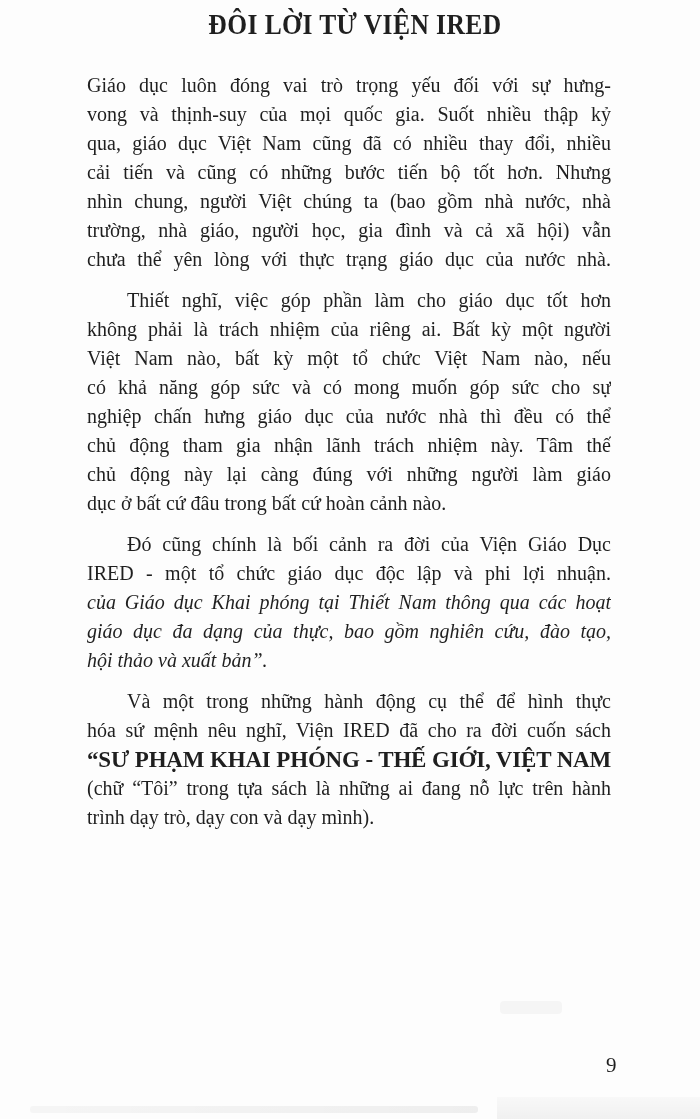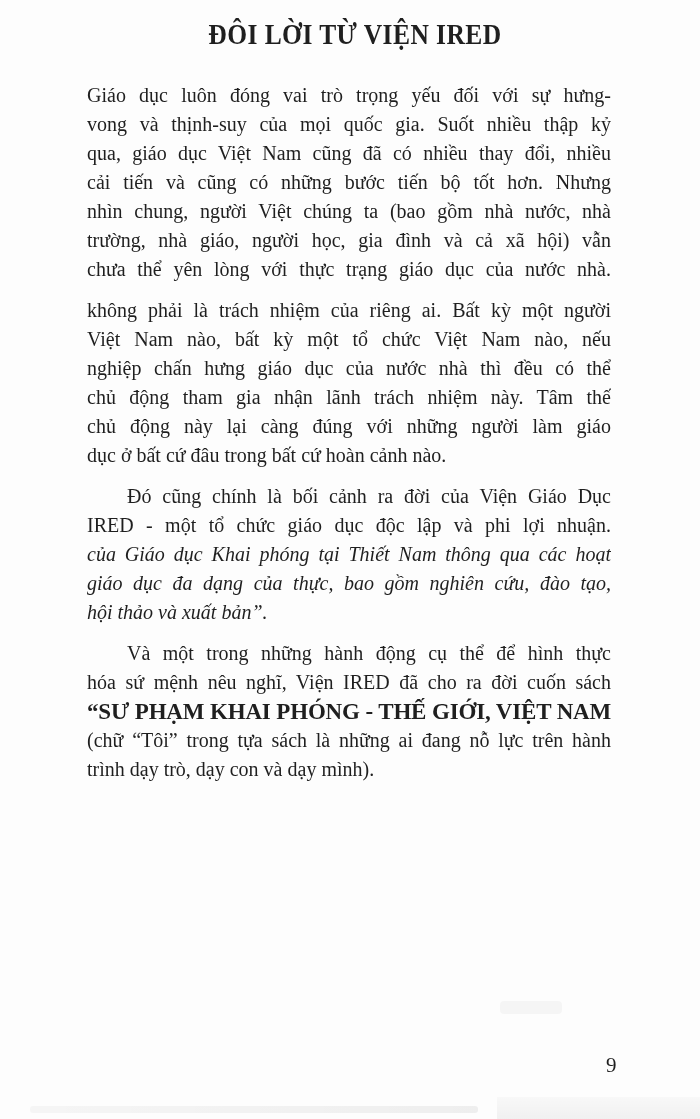--- a/index.html
+++ b/index.html
@@ -12,21 +12,21 @@
     width: 700px;
     height: 1119px;
     background: #fdfdfd;
     overflow: hidden;
     font-family: "Liberation Serif", "DejaVu Serif", serif;
     color: #1f1f1f;
   }
   .text-column {
     position: absolute;
     left: 87px;
-    top: 18px;
+    top: 8px;
     width: 536px;
   }
   .page-title {
     margin: 0;
     text-align: center;
     font-size: 29px;
     line-height: 32px;
     font-weight: 700;
     letter-spacing: 0.5px;
     transform: scaleX(0.88);
@@ -106,22 +106,24 @@
         <div class="paragraph">
           <div class="line justify"><span class="seg-normal">Giáo dục luôn đóng vai trò trọng yếu đối với sự hưng-</span></div>
           <div class="line justify"><span class="seg-normal">vong và thịnh-suy của mọi quốc gia. Suốt nhiều thập kỷ</span></div>
           <div class="line justify"><span class="seg-normal">qua, giáo dục Việt Nam cũng đã có nhiều thay đổi, nhiều</span></div>
           <div class="line justify"><span class="seg-normal">cải tiến và cũng có những bước tiến bộ tốt hơn. Nhưng</span></div>
           <div class="line justify"><span class="seg-normal">nhìn chung, người Việt chúng ta (bao gồm nhà nước, nhà</span></div>
           <div class="line justify"><span class="seg-normal">trường, nhà giáo, người học, gia đình và cả xã hội) vẫn</span></div>
           <div class="line justify"><span class="seg-normal">chưa thể yên lòng với thực trạng giáo dục của nước nhà.</span></div>
         </div>
         <div class="paragraph">
+          <div class="line justify indent-line"><span class="seg-normal">Thiết nghĩ, việc góp phần làm cho giáo dục tốt hơn</span></div>
           <div class="line justify"><span class="seg-normal">không phải là trách nhiệm của riêng ai. Bất kỳ một người</span></div>
           <div class="line justify"><span class="seg-normal">Việt Nam nào, bất kỳ một tổ chức Việt Nam nào, nếu</span></div>
+          <div class="line justify"><span class="seg-normal">có khả năng góp sức và có mong muốn góp sức cho sự</span></div>
           <div class="line justify"><span class="seg-normal">nghiệp chấn hưng giáo dục của nước nhà thì đều có thể</span></div>
           <div class="line justify"><span class="seg-normal">chủ động tham gia nhận lãnh trách nhiệm này. Tâm thế</span></div>
           <div class="line justify"><span class="seg-normal">chủ động này lại càng đúng với những người làm giáo</span></div>
           <div class="line"><span class="seg-normal">dục ở bất cứ đâu trong bất cứ hoàn cảnh nào.</span></div>
         </div>
         <div class="paragraph">
           <div class="line justify indent-line"><span class="seg-normal">Đó cũng chính là bối cảnh ra đời của Viện Giáo Dục</span></div>
           <div class="line justify"><span class="seg-normal">IRED - một tổ chức giáo dục độc lập và phi lợi nhuận.</span></div>
           <div class="line justify"><span class="seg-italic">của Giáo dục Khai phóng tại Thiết Nam thông qua các hoạt động</span></div>
           <div class="line justify"><span class="seg-italic">giáo dục đa dạng của thực, bao gồm nghiên cứu, đào tạo,</span></div>

